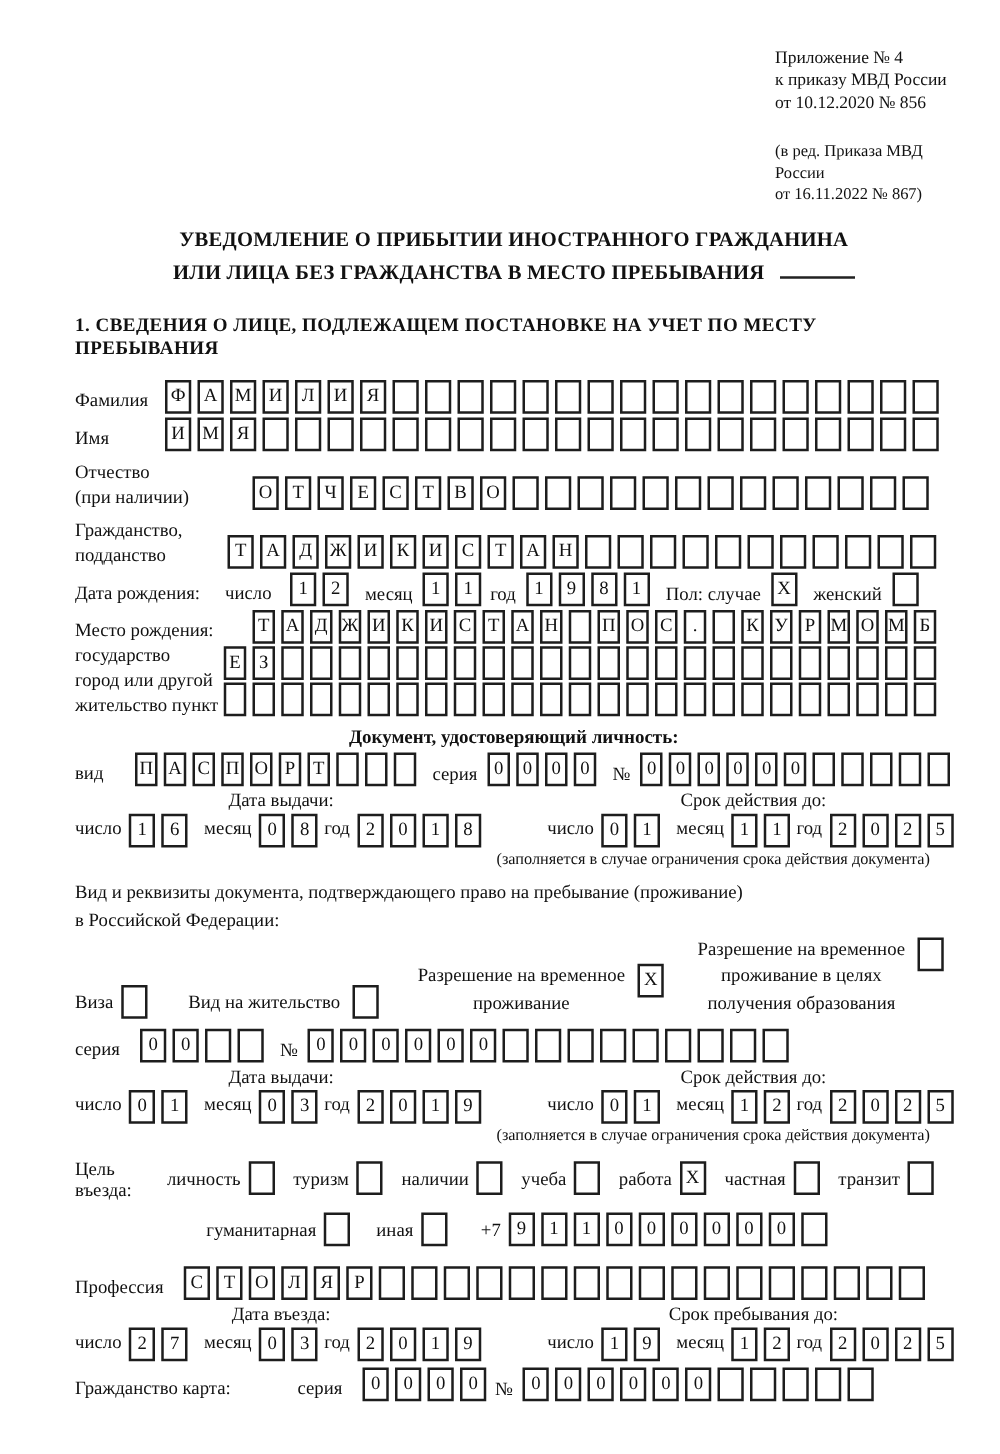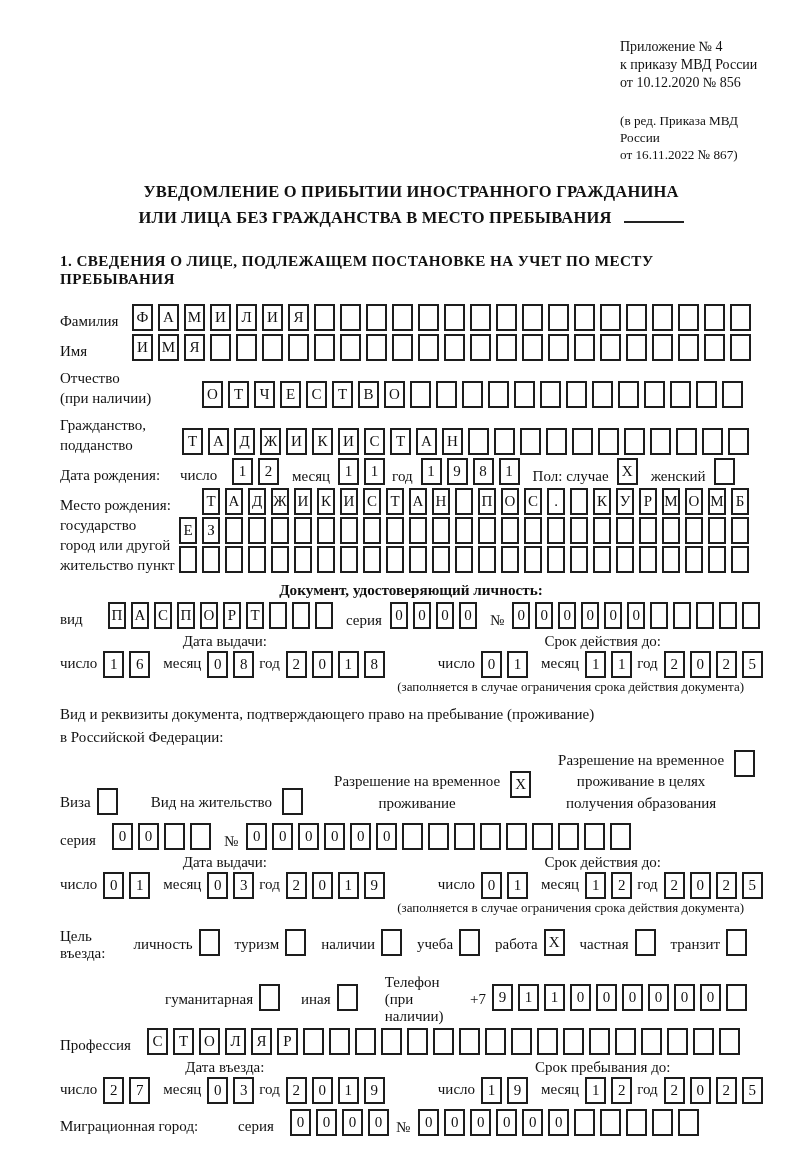--- a/index.html
+++ b/index.html
@@ -257,26 +257,25 @@
     <span class="cells"><span class="cell"></span></span>
     <span class="plbl">транзит</span>
     <span class="cells"><span class="cell"></span></span>
   </div>
 
   <div class="purpose-row indent105">
     <span class="plbl">гуманитарная</span>
     <span class="cells" style="margin-right:16px"><span class="cell"></span></span>
     <span class="plbl">иная</span>
     <span class="cells" style="margin-right:22px"><span class="cell"></span></span>
-    <span class="plbl" style="padding-right:18px">Телефон (при наличии)</span>
     <span class="plbl">+7</span>
     <span class="cells"><span class="cell">9</span><span class="cell">1</span><span class="cell">1</span><span class="cell">0</span><span class="cell">0</span><span class="cell">0</span><span class="cell">0</span><span class="cell">0</span><span class="cell">0</span><span class="cell"></span></span>
   </div>
 
-  <div class="frow" style="margin-top:3px">
+  <div class="frow" style="margin-top:16px">
     <div class="lbl w87">Профессия</div>
     <div class="cells"><span class="cell">С</span><span class="cell">Т</span><span class="cell">О</span><span class="cell">Л</span><span class="cell">Я</span><span class="cell">Р</span><span class="cell"></span><span class="cell"></span><span class="cell"></span><span class="cell"></span><span class="cell"></span><span class="cell"></span><span class="cell"></span><span class="cell"></span><span class="cell"></span><span class="cell"></span><span class="cell"></span><span class="cell"></span><span class="cell"></span><span class="cell"></span><span class="cell"></span><span class="cell"></span><span class="cell"></span></div>
   </div>
 
   <div class="dates-row">
     <div class="date-group">
       <div class="date-heading">Дата въезда:</div>
       <div class="date-fields">
         <span class="dlbl">число</span>
         <span class="cells"><span class="cell">2</span><span class="cell">7</span></span>
@@ -293,20 +292,20 @@
         <span class="cells"><span class="cell">1</span><span class="cell">9</span></span>
         <span class="dlbl" style="padding-left:8px">месяц</span>
         <span class="cells"><span class="cell">1</span><span class="cell">2</span></span>
         <span class="dlbl">год</span>
         <span class="cells"><span class="cell">2</span><span class="cell">0</span><span class="cell">2</span><span class="cell">5</span></span>
       </div>
     </div>
   </div>
 
   <div class="frow" style="margin-top:5px">
-    <span class="lbl w150">Миграционная город:</span>
+    <span class="lbl w150">Гражданство карта:</span>
     <span class="lbl" style="width:52px; margin-left:28px">серия</span>
     <span class="cells"><span class="cell">0</span><span class="cell">0</span><span class="cell">0</span><span class="cell">0</span></span>
     <span class="inline-lbl" style="padding-left:2px">№</span>
     <span class="cells"><span class="cell">0</span><span class="cell">0</span><span class="cell">0</span><span class="cell">0</span><span class="cell">0</span><span class="cell">0</span><span class="cell"></span><span class="cell"></span><span class="cell"></span><span class="cell"></span><span class="cell"></span></span>
   </div>
 
 </div>
 
 </body></html>

